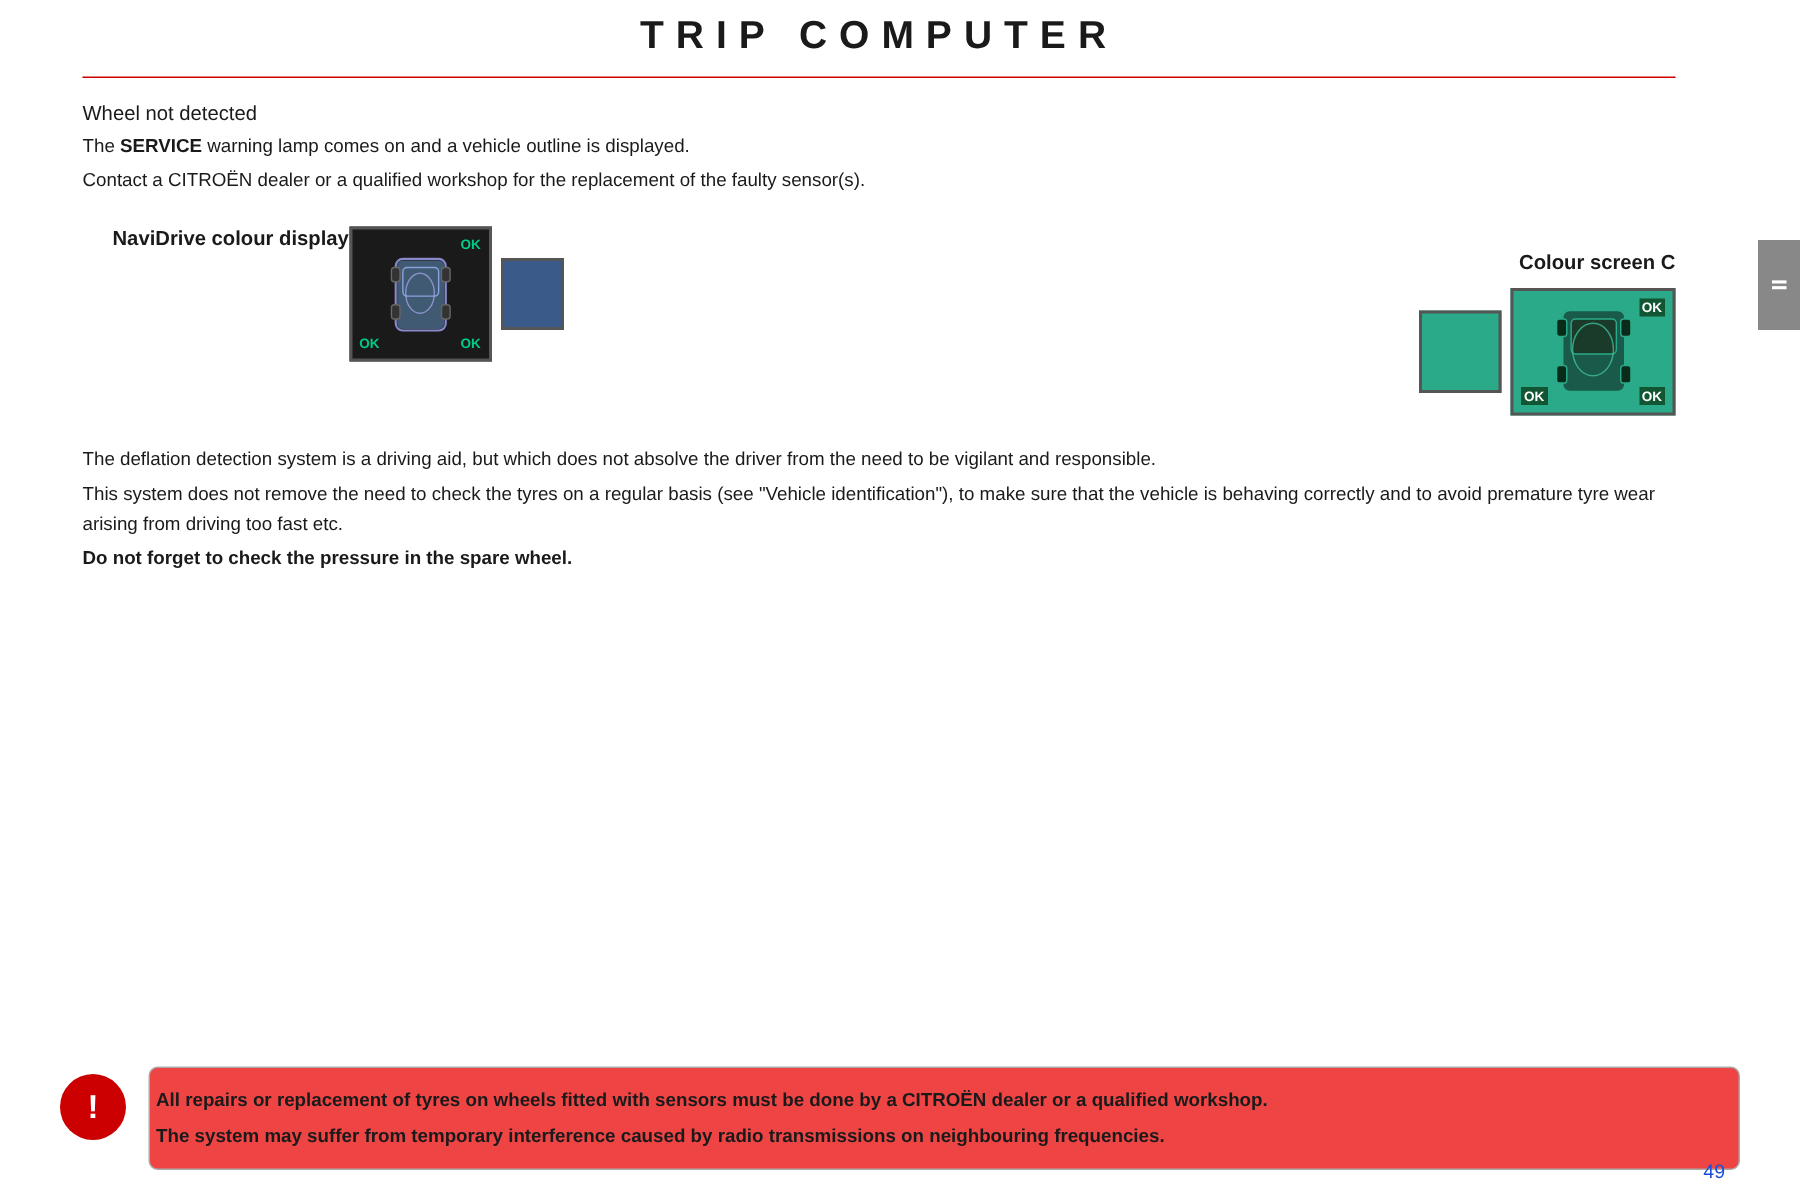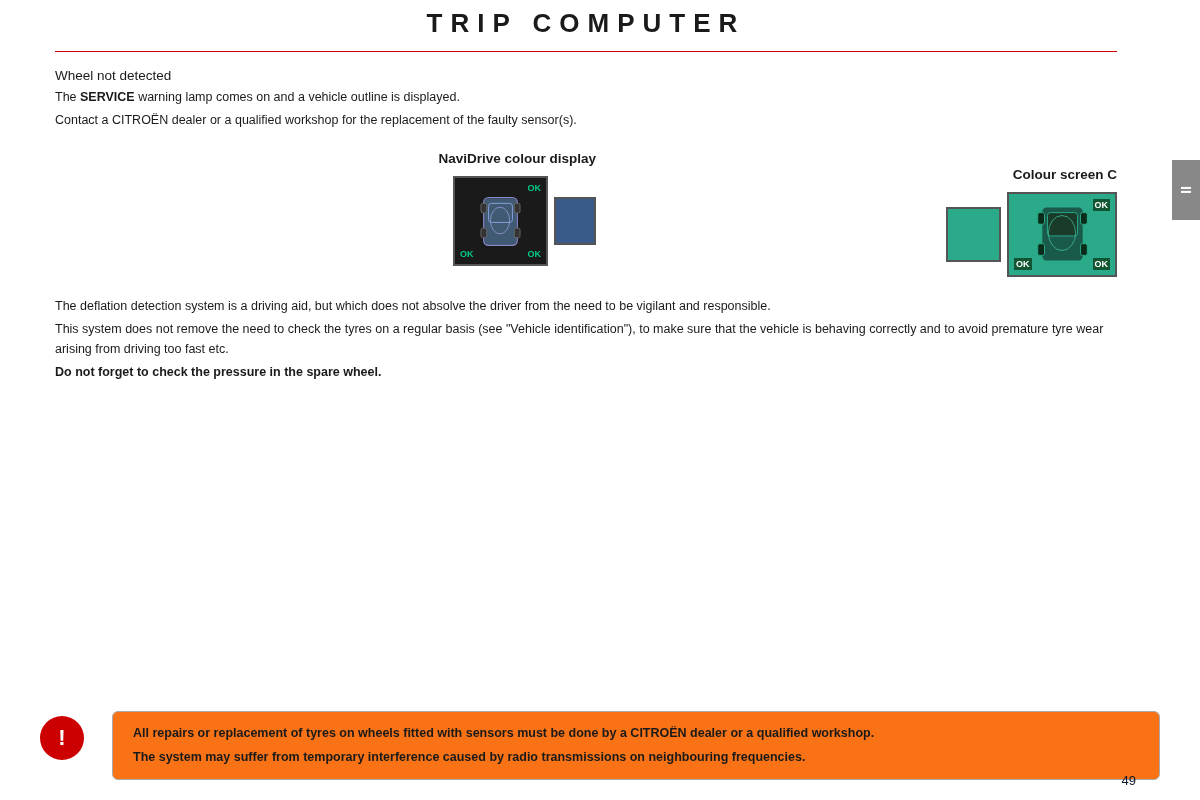--- a/index.html
+++ b/index.html
@@ -83,22 +83,22 @@
       display: flex;
       justify-content: space-between;
       align-items: flex-start;
       margin-top: 20px;
       margin-bottom: 20px;
     }
 
     .display-left {
       flex: 1;
       display: flex;
-      flex-direction: column;
-      align-items: flex-end;
+      flex-direction: row;
+      align-items: flex-start;
       padding-left: 20px;
     }
 
     .display-right {
       flex: 1;
       display: flex;
       flex-direction: column;
       align-items: flex-end;
       margin-top: 16px;
     }
@@ -212,45 +212,44 @@
       color: white;
       font-weight: bold;
       font-size: 22px;
       margin-top: 5px;
     }
 
     .warning-box {
       flex: 1;
       border: 1px solid #aaa;
       border-radius: 6px;
-      padding: 12px 20px;
-      background: #f97316;
-      margin-left: 13px;
+      padding: 12px 4px;
+      background: #ef4444;
     }
 
     .warning-text {
       font-size: 12.5px;
       line-height: 1.55;
       font-weight: bold;
       margin-bottom: 4px;
     }
 
     .warning-text-2 {
       font-size: 12.5px;
       line-height: 1.55;
       font-weight: bold;
     }
 
     
     .page-number {
       position: absolute;
       bottom: 12px;
-      right: 64px;
+      right: 50px;
       font-size: 13px;
-      color: #0f172a;
+      color: #1d4ed8;
     }
 
     
     .car-svg {
       width: 45px;
       height: 62px;
     }
 
     .car-svg-colour {
       width: 55px;

